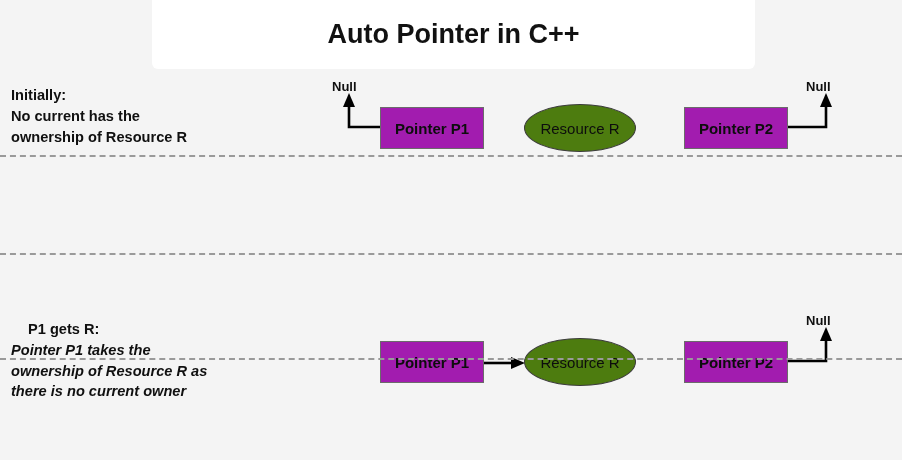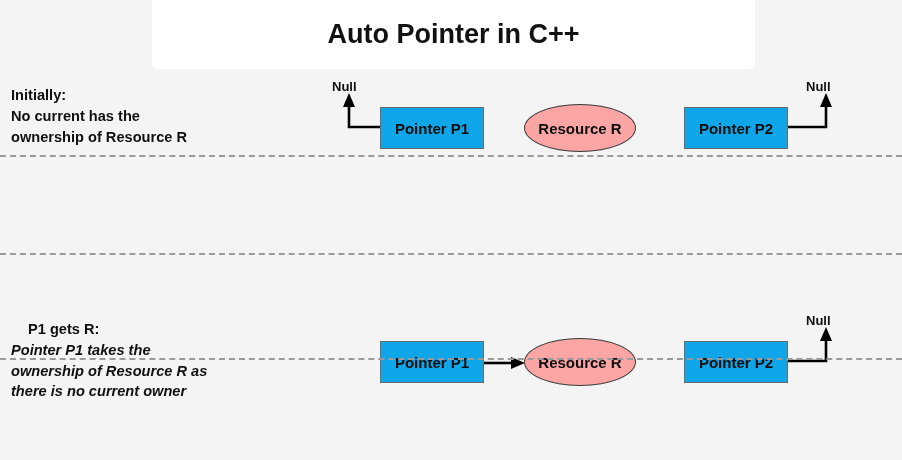--- a/index.html
+++ b/index.html
@@ -65,43 +65,43 @@
     width: 902px;
     height: 0;
     border-top: 2px dashed #9a9a9a;
   }
 
   
   .gbox {
     position: absolute;
     width: 104px;
     height: 42px;
-    background: #0ea5e9;
+    background: #a21caf;
     border: 1.5px solid #6b6b6b;
     box-sizing: border-box;
     display: flex;
     align-items: center;
     justify-content: center;
     font-size: 15px;
     font-weight: bold;
     color: #0d0d0d;
   }
   .gellipse {
     position: absolute;
     width: 112px;
     height: 48px;
-    background: #fca5a5;
+    background: #4d7c0f;
     border: 1.5px solid #3c3c3c;
     border-radius: 50%;
     box-sizing: border-box;
     display: flex;
     align-items: center;
     justify-content: center;
     font-size: 15px;
-    font-weight: bold;
+    font-weight: normal;
     color: #0d0d0d;
   }
   .null-label {
     position: absolute;
     font-size: 13px;
     font-weight: bold;
     color: #101010;
   }
   .connector {
     position: absolute;

